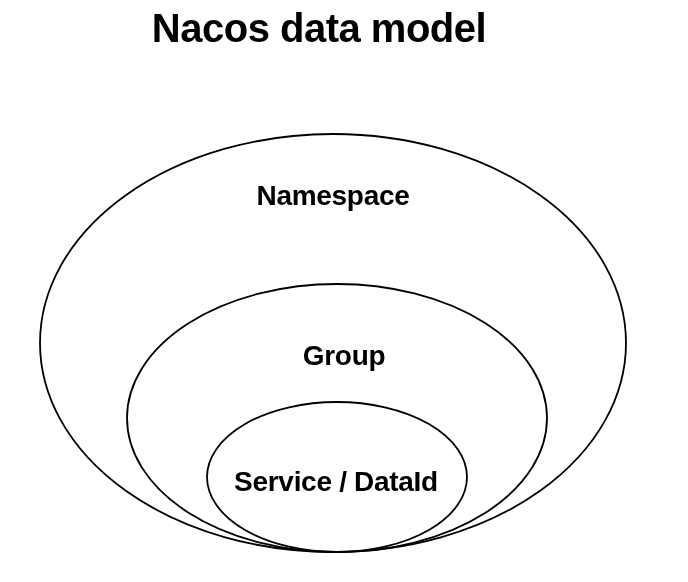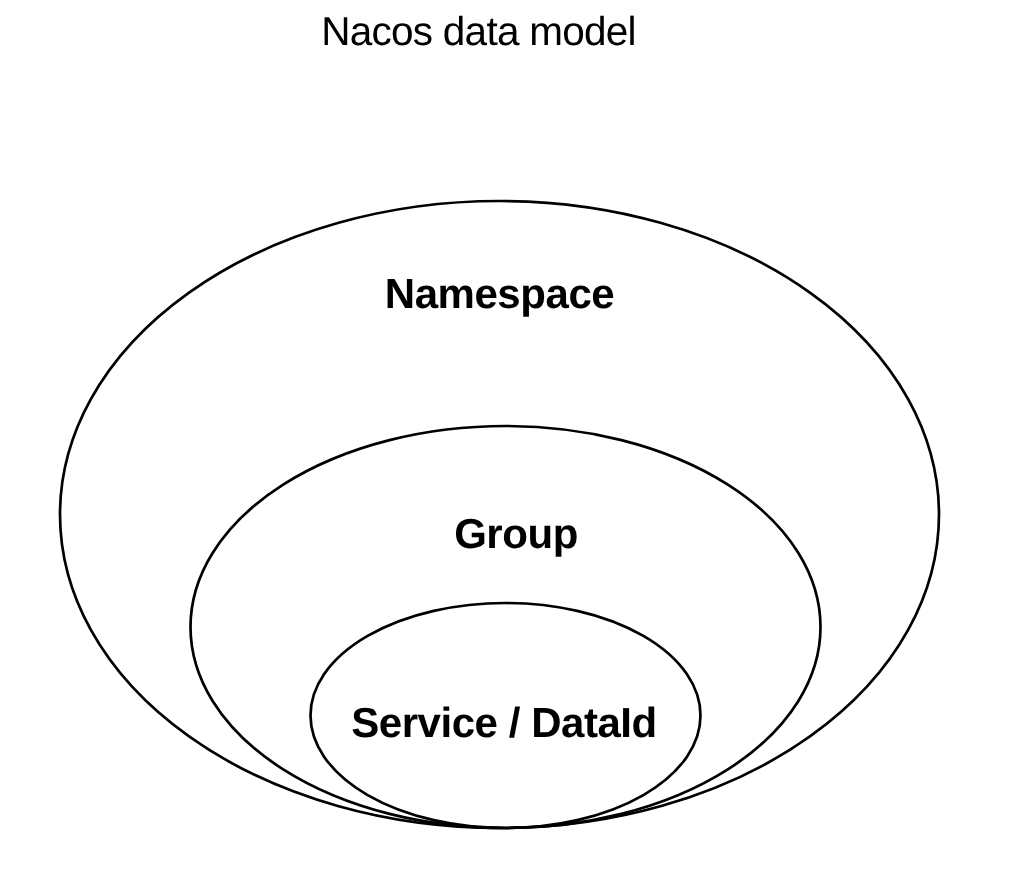--- a/index.html
+++ b/index.html
@@ -21,22 +21,22 @@
     width: 688px;
     height: 582px;
   }
   .title {
     position: absolute;
     left: 0;
     top: 6px;
     width: 638px;
     margin: 0;
     text-align: center;
-    font-size: 27px;
-    font-weight: normal;
+    font-size: 40px;
+    font-weight: bold;
     letter-spacing: -0.5px;
     color: #000000;
   }
   svg.diagram {
     position: absolute;
     left: 0;
     top: 0;
   }
   svg.diagram ellipse {
     fill: none;

